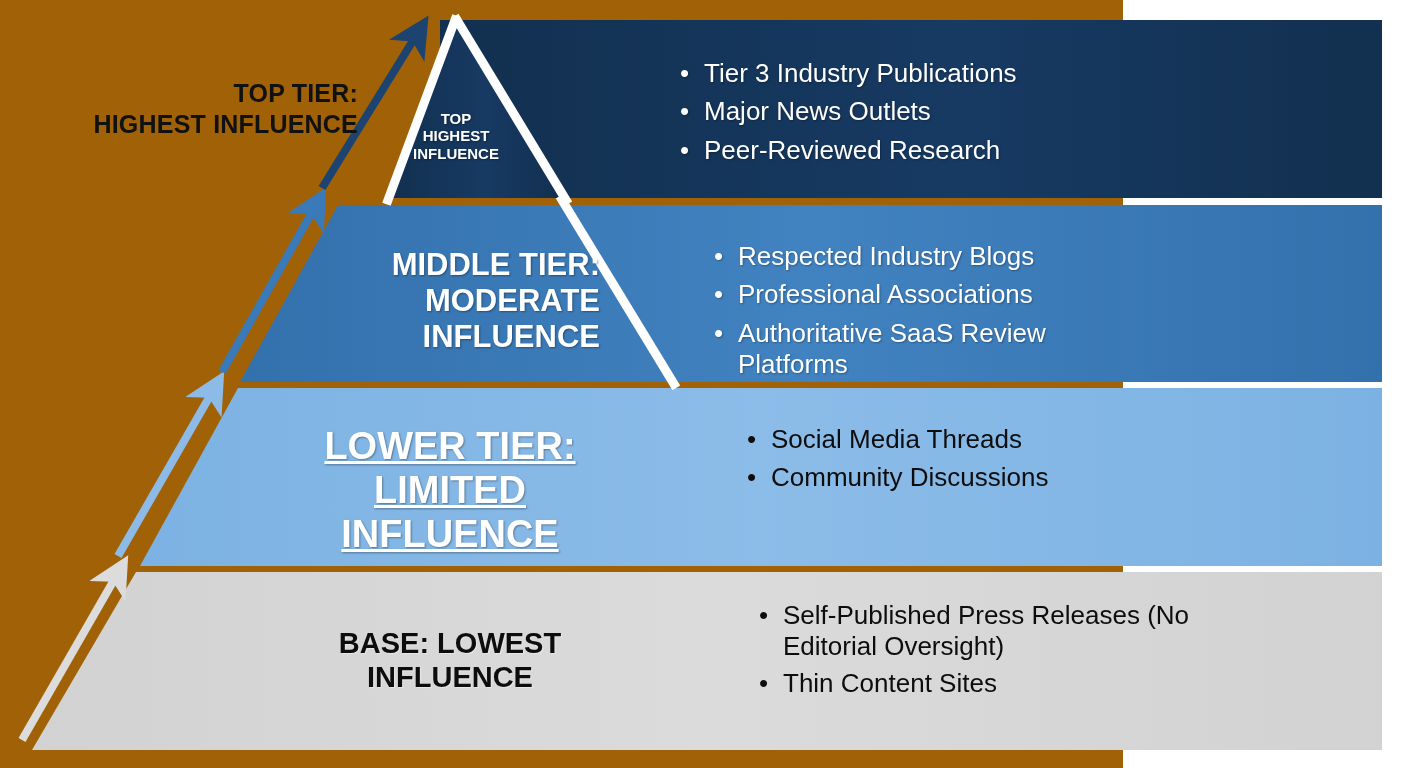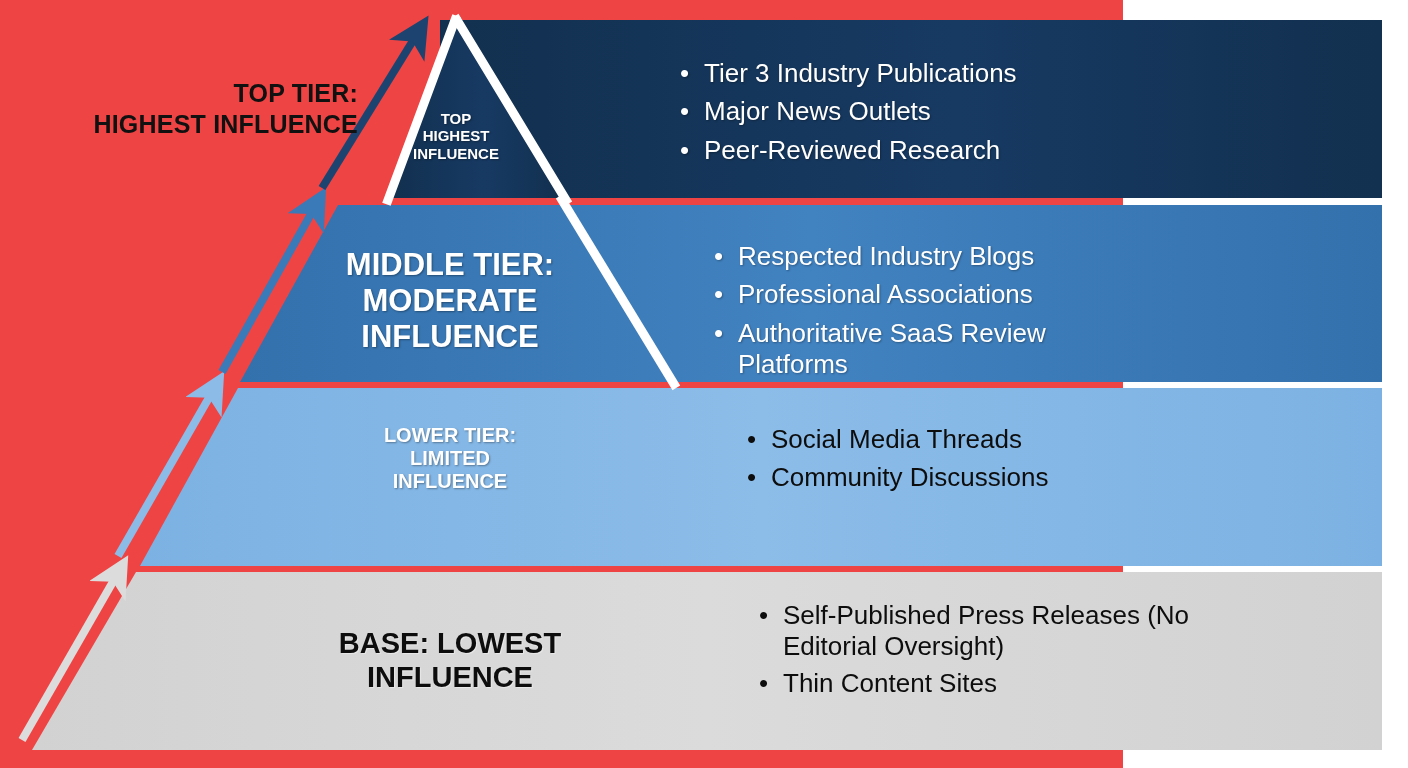--- a/index.html
+++ b/index.html
@@ -10,21 +10,21 @@
   body {
     width: 1408px;
     height: 768px;
     font-family: "Liberation Sans", sans-serif;
     overflow: hidden;
   }
   #stage {
     position: relative;
     width: 1123px;
     height: 768px;
-    background: #ef4444;
+    background: #a16207;
   }
   #pyramid-svg {
     position: absolute;
     left: 0;
     top: 0;
     width: 1408px;
     height: 768px;
   }
 
   
@@ -58,22 +58,22 @@
   .tier-name.light {
     color: #ffffff;
     text-shadow: 1px 1px 2px rgba(0,0,0,0.35);
   }
   .tier-name.dark {
     color: #0d0d0d;
     text-shadow: 1px 1px 1px rgba(255,255,255,0.45);
   }
 
   #name-top    { left: 372px; top: 110px; width: 168px; font-size: 15px; }
-  #name-middle { left: 300px; top: 247px; width: 300px; font-size: 31px; }
-  #name-lower  { left: 290px; top: 424px; width: 320px; font-size: 20px; }
+  #name-middle { left: 300px; top: 247px; width: 300px; font-size: 31px; text-align: right; }
+  #name-lower  { left: 290px; top: 424px; width: 320px; font-size: 38px; text-decoration: underline; }
   #name-base   { left: 250px; top: 627px; width: 400px; font-size: 29px; }
 
   
   .bullets {
     position: absolute;
     list-style: none;
     margin: 0;
     padding: 0;
   }
   .bullets li {

